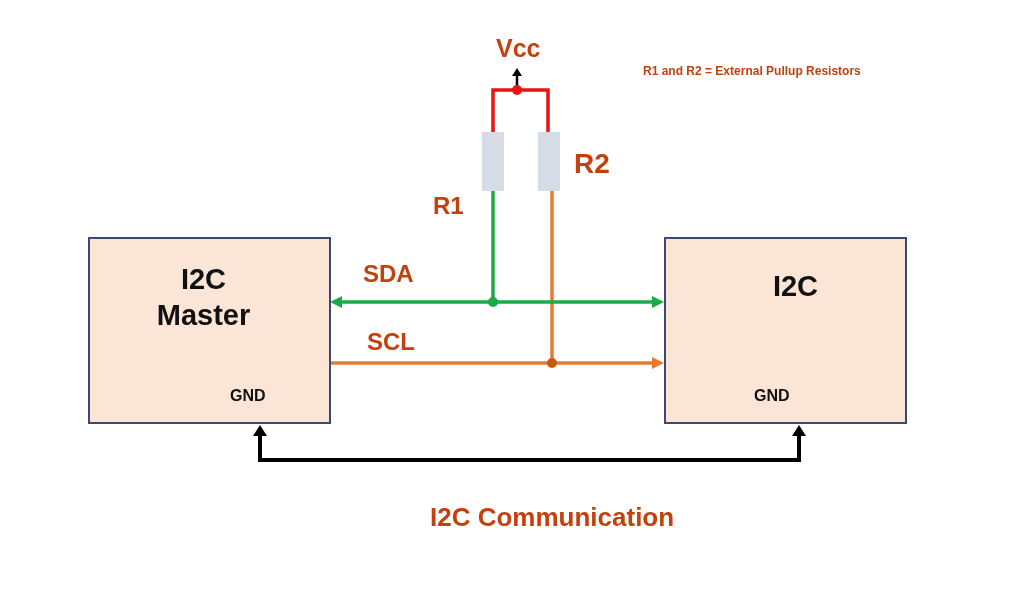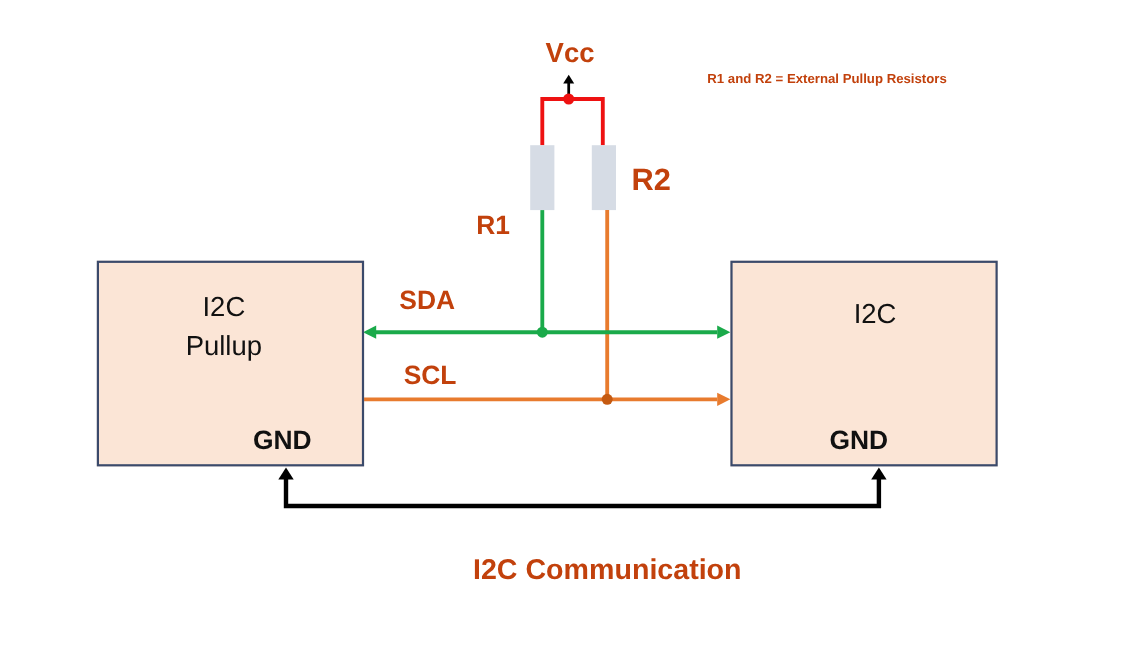--- a/index.html
+++ b/index.html
@@ -1,22 +1,22 @@
 <!DOCTYPE html>
 <html><head>
 <meta charset="utf-8">
 <style>
   html, body { margin:0; padding:0; background:#ffffff; }
   body { width:1027px; height:602px; position:relative; overflow:hidden;
          font-family:"Liberation Sans", sans-serif; }
   svg { position:absolute; left:0; top:0; }
   .lbl { position:absolute; font-weight:bold; color:#c2410c; white-space:nowrap; }
   .box { position:absolute; background:#fbe5d6; border:2px solid #3b4a6b; box-sizing:border-box; }
-  .boxtitle { position:absolute; left:0; right:0; text-align:center; font-weight:normal; font-size:25px; line-height:30px; color:#111; }
-  .gnd { position:absolute; font-weight:bold; font-size:24px; color:#111; }
+  .boxtitle { position:absolute; left:0; right:0; text-align:center; font-weight:bold; font-size:29px; line-height:30px; color:#111; }
+  .gnd { position:absolute; font-weight:bold; font-size:16px; color:#111; }
 </style>
 </head>
 <body>
 
 <svg width="1027" height="602">
   <defs>
     <marker id="ah-black" markerWidth="10" markerHeight="10" refX="5" refY="5" orient="auto" markerUnits="userSpaceOnUse">
       <path d="M0,0 L10,5 L0,10 z" fill="#000"></path>
     </marker>
   </defs>
@@ -50,21 +50,21 @@
 
 <div class="lbl" style="left:496px;top:34px;font-size:25px;">Vcc</div>
 <div class="lbl" style="left:643px;top:64px;font-size:12px;text-align:center;">R1 and R2 = External Pullup Resistors</div>
 <div class="lbl" style="left:433px;top:152px;font-size:24px;margin-top:40px;">R1</div>
 <div class="lbl" style="left:574px;top:148px;font-size:28px;">R2</div>
 <div class="lbl" style="left:363px;top:260px;font-size:24px;">SDA</div>
 <div class="lbl" style="left:367px;top:328px;font-size:24px;">SCL</div>
 
 <div class="box" style="left:88px;top:237px;width:243px;height:187px;">
   <div class="boxtitle" style="top:25px;left:-12px;right:0;">I2C</div>
-  <div class="boxtitle" style="top:61px;left:-12px;right:0;">Pullup</div>
+  <div class="boxtitle" style="top:61px;left:-12px;right:0;">Master</div>
   <div class="gnd" style="left:140px;top:148px;">GND</div>
 </div>
 
 <div class="box" style="left:664px;top:237px;width:243px;height:187px;">
   <div class="boxtitle" style="top:32px;left:20px;right:0;">I2C</div>
   <div class="gnd" style="left:88px;top:148px;">GND</div>
 </div>
 
 <div class="lbl" style="left:430px;top:502px;font-size:26px;">I2C Communication</div>
 

